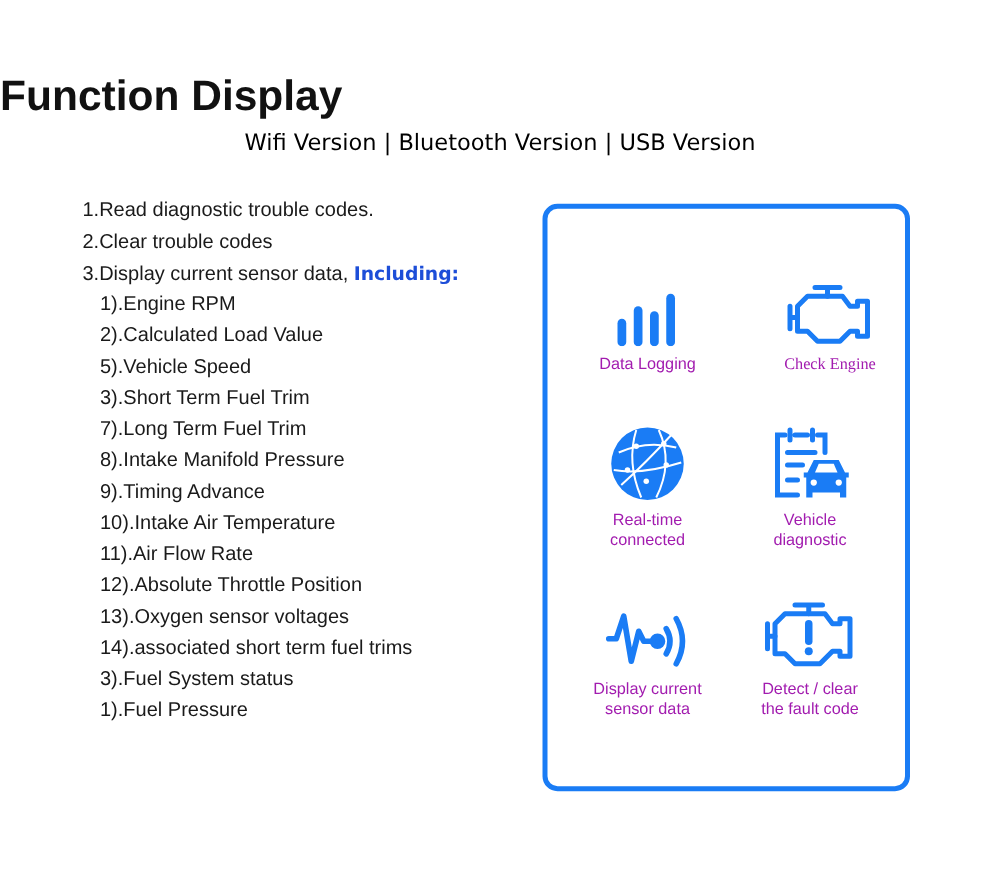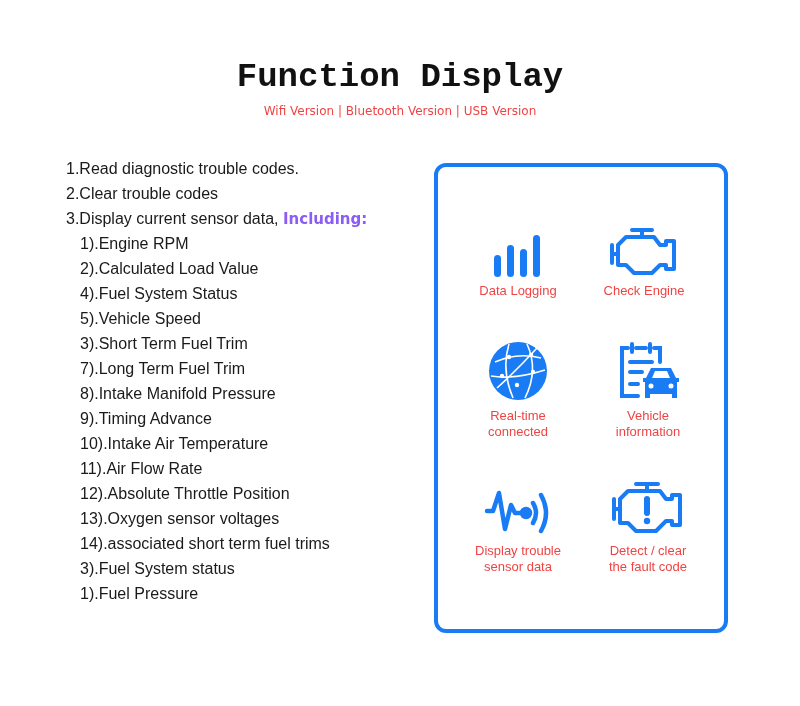--- a/index.html
+++ b/index.html
@@ -1,40 +1,39 @@
 <!DOCTYPE html>
 <html><head>
   <meta charset="utf-8">
   <style>
     html, body { margin: 0; padding: 0; background: #ffffff; }
     body { width: 800px; height: 706px; position: relative; overflow: hidden; font-family: "Liberation Sans", sans-serif; }
-    .title { position: absolute; left: 0; top: 58px; width: 800px; text-align: center; font-family: Liberation Mono, monospace; font-weight: bold; font-size: 34px; color: #111; letter-spacing: 0px; }
-    .subtitle { position: absolute; left: 0; top: 104px; width: 800px; text-align: center; font-family: "DejaVu Sans", sans-serif; font-size: 12px; color: #ef4444; }
+    .title { position: absolute; left: 0; top: 58px; width: 800px; text-align: left; font-family: Liberation Sans, sans-serif; font-weight: bold; font-size: 34px; color: #111; letter-spacing: 0px; }
+    .subtitle { position: absolute; left: 0; top: 104px; width: 800px; text-align: center; font-family: "DejaVu Sans", sans-serif; font-size: 18px; color: #000000; }
     .features { position: absolute; left: 66px; top: 159px; margin: 0; padding: 0; list-style: none; }
     .features li { font-size: 16px; color: #1a1a1a; height: 25px; line-height: 20px; white-space: nowrap; }
     .features li.sub { padding-left: 14px; }
-    .including { color: #8b5cf6; font-weight: bold; font-family: "DejaVu Sans", sans-serif; font-size: 15px; }
+    .including { color: #1d4ed8; font-weight: bold; font-family: "DejaVu Sans", sans-serif; font-size: 15px; }
     .panel { position: absolute; left: 434px; top: 163px; width: 286px; height: 462px; border: 4px solid #1a7cf5; border-radius: 12px; background: #fff; }
     .cell { position: absolute; width: 140px; text-align: center; }
     .cell .icon { height: 60px; display: flex; align-items: flex-end; justify-content: center; }
-    .cell .label { font-size: 13px; color: #ef4444; line-height: 16px; margin-top: 6px; }
+    .cell .label { font-size: 13px; color: #a21caf; line-height: 16px; margin-top: 6px; }
   </style>
 </head>
 <body>
 
 <div class="title">Function Display</div>
 <div class="subtitle">Wifi Version | Bluetooth Version | USB Version</div>
 
 <ul class="features">
   <li>1.Read diagnostic trouble codes.</li>
   <li>2.Clear trouble codes</li>
   <li><span>3.Display current sensor data, </span><span class="including">Including:</span></li>
   <li class="sub">1).Engine RPM</li>
   <li class="sub">2).Calculated Load Value</li>
-  <li class="sub">4).Fuel System Status</li>
   <li class="sub">5).Vehicle Speed</li>
   <li class="sub">3).Short Term Fuel Trim</li>
   <li class="sub">7).Long Term Fuel Trim</li>
   <li class="sub">8).Intake Manifold Pressure</li>
   <li class="sub">9).Timing Advance</li>
   <li class="sub">10).Intake Air Temperature</li>
   <li class="sub">11).Air Flow Rate</li>
   <li class="sub">12).Absolute Throttle Position</li>
   <li class="sub">13).Oxygen sensor voltages</li>
   <li class="sub">14).associated short term fuel trims</li>
@@ -49,21 +48,21 @@
       <svg width="56" height="44" viewBox="0 0 56 44">
         <rect x="4" y="22" width="7" height="22" rx="3.5" fill="#1a7cf5"></rect>
         <rect x="17" y="12" width="7" height="32" rx="3.5" fill="#1a7cf5"></rect>
         <rect x="30" y="16" width="7" height="28" rx="3.5" fill="#1a7cf5"></rect>
         <rect x="43" y="2" width="7" height="42" rx="3.5" fill="#1a7cf5"></rect>
       </svg>
     </div>
     <div class="label">Data Logging</div>
   </div>
 
-  <div class="cell" style="left:136px; top:50px;">
+  <div class="cell" style="left:156px; top:50px;font-family:Liberation Serif, serif;">
     <div class="icon">
       <svg width="72" height="50" viewBox="0 0 72 50" fill="none" stroke="#1a7cf5" stroke-width="4" stroke-linejoin="round" stroke-linecap="round">
         <path d="M24 3 H44 M34 3 V10"></path>
         <path d="M4 18 V36 M4 27 H10"></path>
         <path d="M10 18 L18 10 H46 L52 18 H58 V14 H66 V42 H58 V38 H52 L44 46 H26 L18 38 H10 Z"></path>
       </svg>
     </div>
     <div class="label">Check Engine</div>
   </div>
 
@@ -103,35 +102,35 @@
         <g fill="#1a7cf5" stroke="none">
           <path d="M30 38 L35 28 H55 L60 38 H63 V42 H61 V58 H56 V54 H34 V58 H29 V42 H27 V38 Z"></path>
         </g>
         <path d="M36 38 L39 31 H51 L54 38 Z" fill="#ffffff" stroke="none"></path>
         <circle cx="35" cy="46" r="2.5" fill="#ffffff" stroke="none"></circle>
         <circle cx="55" cy="46" r="2.5" fill="#ffffff" stroke="none"></circle>
       </svg>
     </div>
     <div class="label">
       <div>Vehicle</div>
-      <div>information</div>
+      <div>diagnostic</div>
     </div>
   </div>
 
   <div class="cell" style="left:10px; top:310px;">
     <div class="icon">
       <svg width="70" height="50" viewBox="0 0 70 50" fill="none" stroke="#1a7cf5" stroke-width="4.5" stroke-linecap="round" stroke-linejoin="round">
         <path d="M4 24 H10 L16 6 L22 42 L28 18 L32 26 H40"></path>
         <circle cx="43" cy="26" r="4" fill="#1a7cf5"></circle>
         <path d="M50 16 Q56 26 50 36"></path>
         <path d="M58 8 Q68 26 58 44"></path>
       </svg>
     </div>
     <div class="label">
-      <div>Display trouble</div>
+      <div>Display current</div>
       <div>sensor data</div>
     </div>
   </div>
 
   <div class="cell" style="left:140px; top:310px;">
     <div class="icon">
       <svg width="76" height="56" viewBox="0 0 76 56" fill="none" stroke="#1a7cf5" stroke-width="4" stroke-linejoin="round" stroke-linecap="round">
         <path d="M26 3 H48 M37 3 V10"></path>
         <path d="M4 18 V38 M4 28 H10"></path>
         <path d="M10 18 L18 10 H50 L56 18 H62 V14 H70 V44 H62 V40 H56 L46 50 H26 L18 42 H10 Z"></path>

